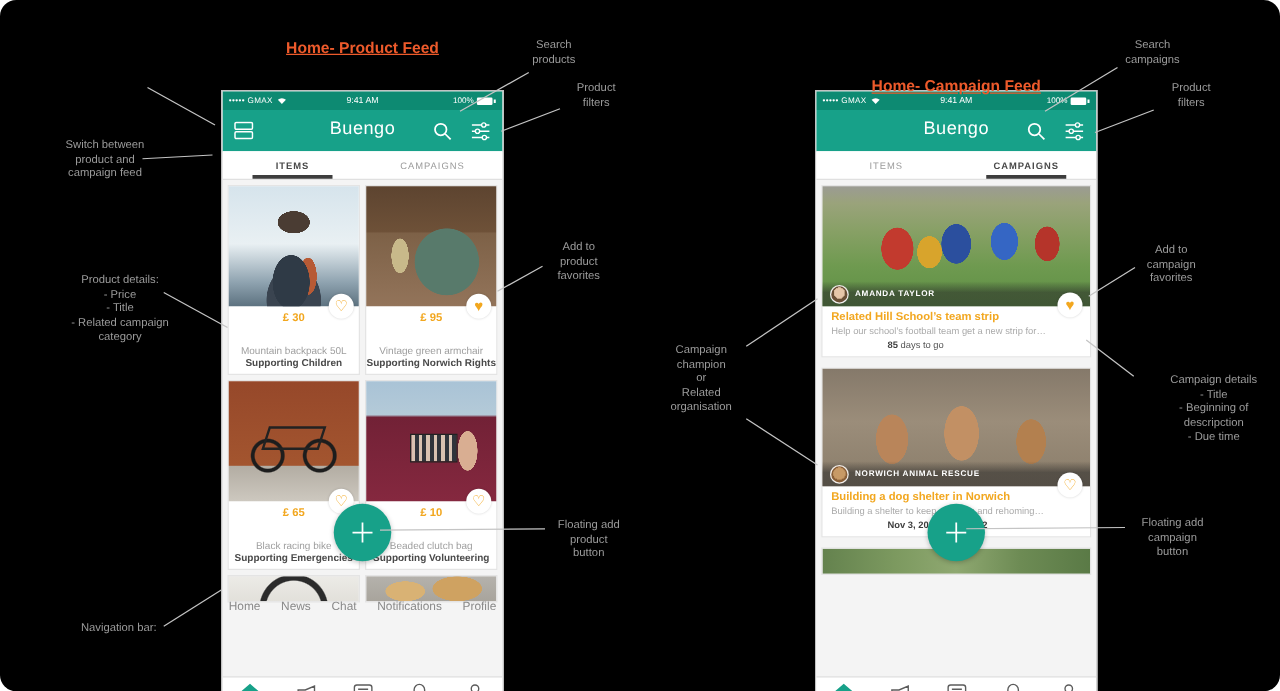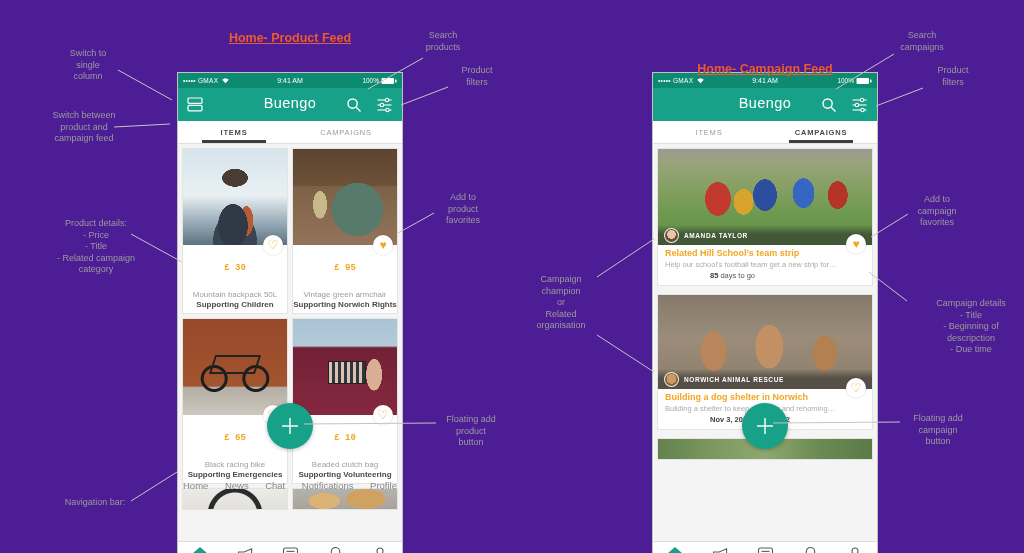--- a/index.html
+++ b/index.html
@@ -1,17 +1,17 @@
 <!DOCTYPE html>
 <html><head>
 <meta charset="utf-8">
 <style>
   * { margin:0; padding:0; box-sizing:border-box; }
   body { background:#fff; font-family:"Liberation Sans", sans-serif; }
-  .canvas { position:relative; width:1024px; height:553px; background:#4c1d95; overflow:hidden; }
+  .canvas { position:relative; width:1024px; height:553px; background:#000000; overflow:hidden;border-radius:13px; }
 
   
   .leader-lines { position:absolute; inset:0; z-index:6; pointer-events:none; }
   .leader-lines line { stroke:#c4c4c4; stroke-width:1; }
 
   
   .page-title { position:absolute; width:226px; text-align:center; color:#ED5A2B;
     font-weight:bold; font-size:12.5px; text-decoration:underline; z-index:2; }
   .left-title  { left:177px; top:31px; }
   .right-title { left:652px; top:31px;margin-top:31px; }
@@ -70,21 +70,21 @@
   .content { position:absolute; top:71px; left:0; right:0; bottom:24px; background:#f4f4f4;
     padding:4px; overflow:hidden; }
   .product-grid { display:grid; grid-template-columns:1fr 1fr; gap:4px; align-content:start; }
 
   .card { background:#fff; border:1px solid #e4e4e4; text-align:center; }
   .card-img { position:relative; height:96px; }
   .fav-badge { position:absolute; right:4px; bottom:-10px; width:20px; height:20px; border-radius:50%;
     background:#fff; box-shadow:0 0 2px rgba(0,0,0,0.18); display:flex; align-items:center;
     justify-content:center; cursor:pointer; z-index:2; }
   .fav-badge .heart { color:#F2A71F; font-size:12px; line-height:1; }
-  .price { padding-top:18px; font-size:9px; font-weight:bold; color:#F2A71F;font-family:Liberation Mono, monospace; }
+  .price { padding-top:4px; font-size:9px; font-weight:bold; color:#F2A71F; }
   .ptitle { font-size:8px; color:#9e9e9e; margin-top:17px; }
   .pcat { font-size:8px; font-weight:bold; color:#4a4a4a; margin-top:1px; padding-bottom:4px; }
   .sliver { height:22px; border:1px solid #e4e4e4; }
 
   
   .camp-card { position:relative; background:#fff; border:1px solid #e4e4e4; margin-bottom:8px; }
   .camp-img { position:relative; }
   .camp-img.h96 { height:96px; }
   .camp-img.h94 { height:94px; }
   .champ-strip { position:absolute; bottom:0; left:0; right:0; height:20px;
@@ -178,23 +178,20 @@
     <line x1="871" y1="237" x2="908" y2="214"></line>
     <line x1="869" y1="272" x2="907" y2="301"></line>
     <line x1="597" y1="277" x2="654" y2="239"></line>
     <line x1="597" y1="335" x2="654" y2="372"></line>
     <line x1="773" y1="423" x2="900" y2="422"></line>
   </svg>
 
   <div class="page-title left-title">Home- Product Feed</div>
   <div class="page-title right-title">Home- Campaign Feed</div>
 
-  <div class="anno a-switch-single">Switch to
-single
-column</div>
   <div class="anno a-switch-feed">Switch between
 product and
 campaign feed</div>
   <div class="anno left-align a-product-details">Product details:
 - Price
 - Title
 - Related campaign
 category</div>
   <div class="anno left-align a-navbar">Navigation bar:</div>
   <div class="anno a-search-products">Search

